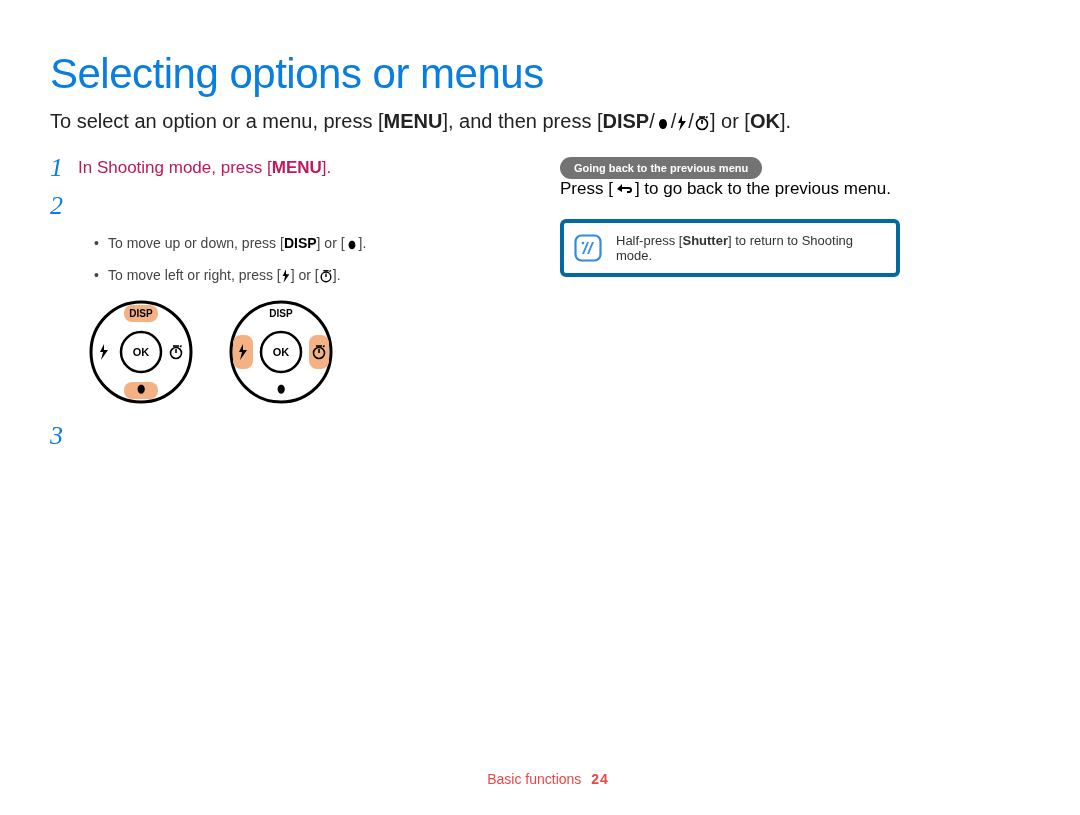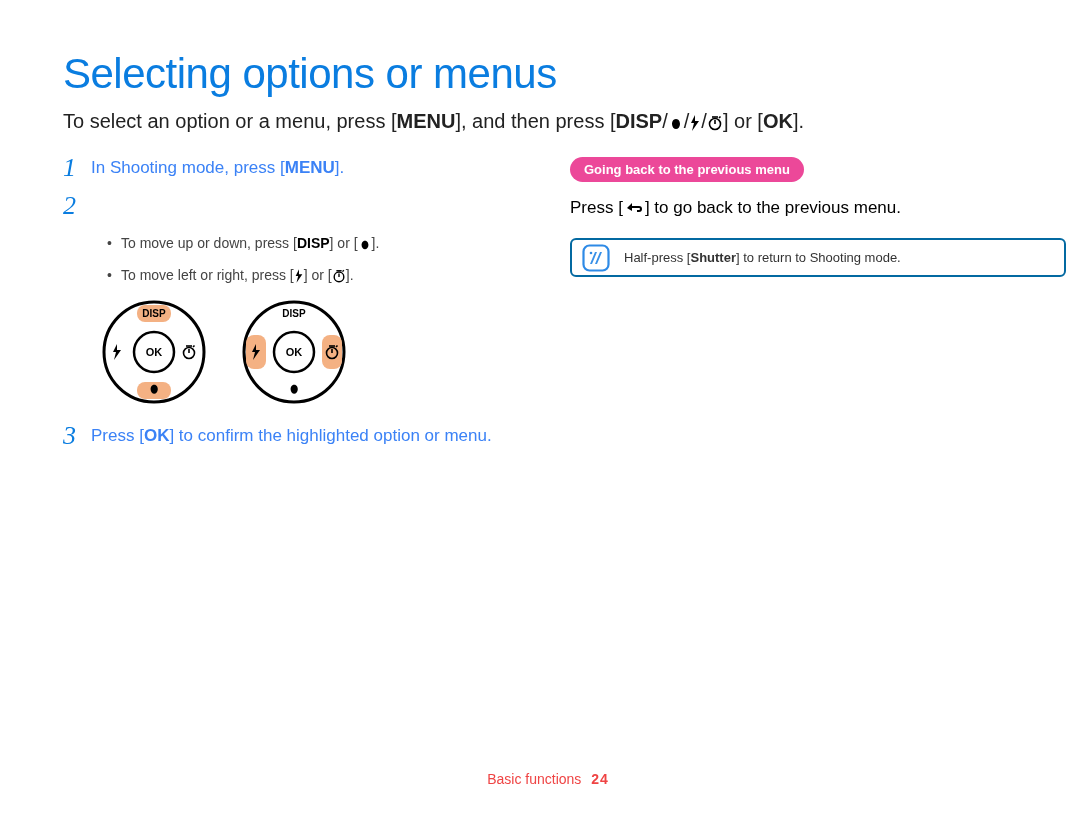--- a/index.html
+++ b/index.html
@@ -8,21 +8,21 @@
     width: 1080px;
     height: 815px;
     background: #fff;
     font-family: Arial, Helvetica, sans-serif;
     color: #000;
   }
   .page {
     position: relative;
     width: 1080px;
     height: 815px;
-    padding: 50px 70px 0 63px;
+    padding: 50px 70px 0 50px;
     box-sizing: border-box;
   }
   h1.title {
     margin: 0 0 12px 0;
     font-size: 42px;
     font-weight: 400;
     color: #0a7de0;
     letter-spacing: -0.5px;
   }
   .intro {
@@ -51,21 +51,21 @@
     font-size: 26px;
     color: #0a7de0;
     width: 28px;
     flex-shrink: 0;
     line-height: 1;
     margin-top: -2px;
   }
   .step-text {
     font-size: 17px;
     line-height: 1.35;
-    color: #3b82f6;
+    color: #be185d;
   }
   .step-text .b { font-weight: 700; }
 
   ul.bullets {
     margin: 8px 0 0 44px;
     padding: 0;
     list-style: none;
   }
   ul.bullets li {
     font-size: 14px;
@@ -85,41 +85,40 @@
 
   .diagram-row {
     display: flex;
     gap: 30px;
     margin: 14px 0 18px 36px;
   }
   .diagram svg { display: block; }
 
   .pill {
     display: inline-block;
-    background: #ec4899;
+    background: #737373;
     color: #fff;
     border-radius: 14px;
     padding: 5px 14px;
-    font-size: 13px;
+    font-size: 11px;
     font-weight: 600;
-    margin-bottom: 16px;
   }
   .rbody {
     font-size: 17px;
     color: #000;
     margin-bottom: 20px;
   }
   .note-box {
-    border: 2px solid #0369a1;
+    border: 4px solid #0369a1;
     border-radius: 6px;
     padding: 10px 14px 10px 52px;
     position: relative;
     font-size: 13px;
     color: #333;
-    width: 496px;
+    width: 340px;
     box-sizing: border-box;
   }
   .note-box .b { font-weight: 700; }
   .note-icon {
     position: absolute;
     left: 10px;
     top: 50%;
     transform: translateY(-50%);
     width: 28px;
     height: 28px;
@@ -244,23 +243,20 @@
                   <line x1="12" y1="3" x2="13.5" y2="1.5" stroke="#000" stroke-width="1.6"></line>
                 </g>
             </svg>
           </div>
         </div>
       </div>
 
       <div class="step">
         <div class="step-row">
           <div class="step-num">3</div>
-          <div class="step-text">
-            <span>Press [</span><span class="b">OK</span><span>] to confirm the highlighted option or menu.</span>
-          </div>
         </div>
       </div>
 
     </div>
 
     <div class="right-col">
       <div class="pill">Going back to the previous menu</div>
       <div class="rbody">
         <span>Press [</span><svg class="inline-svg" width="22" height="16" viewBox="0 0 22 16">
             <path d="M4 8 L9 3 L9 6 L16 6 A3 3 0 0 1 16 12 L14 12 L14 10 L16 10 A1 1 0 0 0 16 8 L9 8 L9 11 Z" fill="#000" transform="scale(1,1)"></path>

